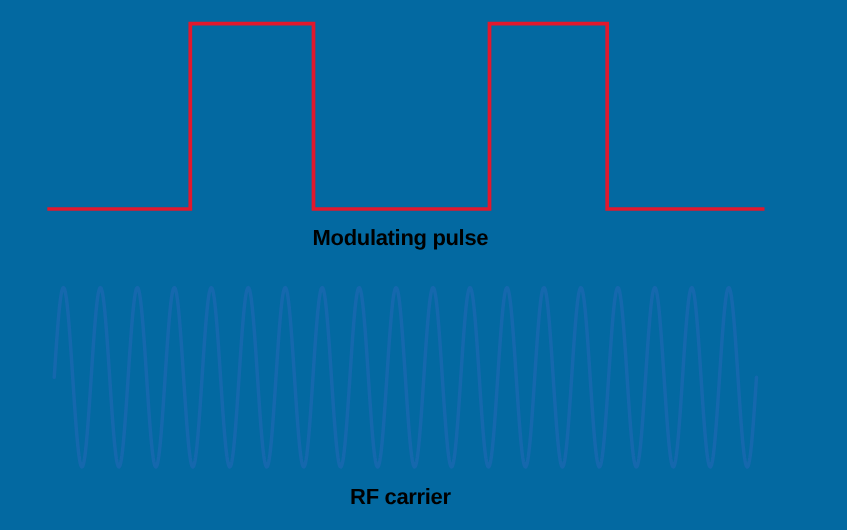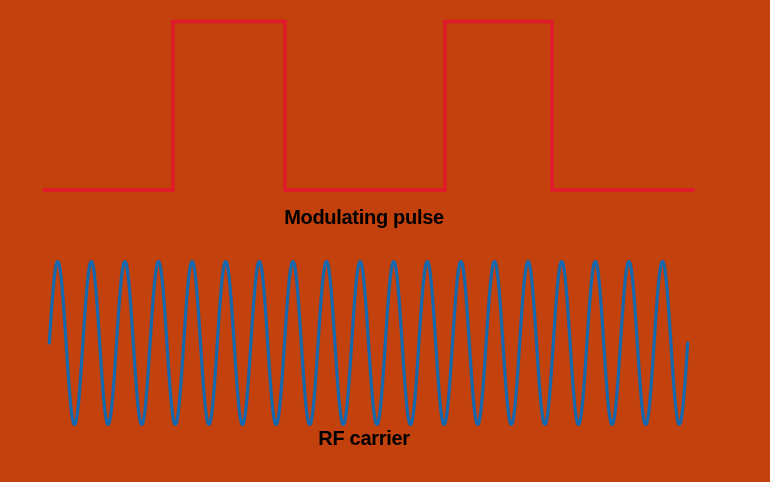--- a/index.html
+++ b/index.html
@@ -4,21 +4,21 @@
 <style>
   html, body {
     margin: 0;
     padding: 0;
     background: #ffffff;
   }
   .figure {
     position: relative;
     width: 770px;
     height: 482px;
-    background: #c2410c;
+    background: #0369a1;
     overflow: hidden;
     font-family: "Liberation Sans", sans-serif;
   }
   .wave-svg {
     position: absolute;
     left: 0;
     top: 0;
     width: 770px;
     height: 482px;
   }
@@ -27,21 +27,21 @@
     left: 0;
     width: 728px;
     text-align: center;
     font-weight: bold;
     font-size: 20px;
     letter-spacing: -0.3px;
     color: #000000;
     white-space: nowrap;
   }
   #pulse-label { top: 206px; }
-  #carrier-label { top: 427px; }
+  #carrier-label { top: 441px; }
 </style>
 </head>
 <body>
 
 <div class="figure">
   <svg class="wave-svg" viewBox="0 0 770 482" xmlns="http://www.w3.org/2000/svg">
     <path id="pulse-path" fill="none" stroke-linejoin="miter" stroke-linecap="butt" d="M 43 190 H 173 V 21.5 H 285 V 190 H 445 V 21.5 H 552 V 190 H 695" stroke="#e2182d" stroke-width="3.4"></path>
     <path id="carrier-path" fill="none" stroke-linejoin="round" stroke-linecap="round" d="M49.30 343.00 L49.80 335.39 L50.30 327.85 L50.80 320.44 L51.30 313.22 L51.80 306.27 L52.30 299.64 L52.80 293.39 L53.30 287.57 L53.80 282.23 L54.30 277.43 L54.80 273.19 L55.30 269.57 L55.80 266.59 L56.30 264.28 L56.80 262.65 L57.30 261.73 L57.80 261.51 L58.30 262.01 L58.80 263.22 L59.30 265.12 L59.80 267.70 L60.30 270.94 L60.80 274.81 L61.30 279.28 L61.80 284.30 L62.30 289.84 L62.80 295.84 L63.30 302.25 L63.80 309.02 L64.30 316.08 L64.80 323.38 L65.30 330.85 L65.80 338.43 L66.30 346.05 L66.80 353.64 L67.30 361.14 L67.80 368.47 L68.30 375.59 L68.80 382.42 L69.30 388.91 L69.80 395.00 L70.30 400.63 L70.80 405.76 L71.30 410.34 L71.80 414.33 L72.30 417.70 L72.80 420.42 L73.30 422.46 L73.80 423.80 L74.30 424.44 L74.80 424.37 L75.30 423.59 L75.80 422.10 L76.30 419.93 L76.80 417.08 L77.30 413.58 L77.80 409.47 L78.30 404.77 L78.80 399.54 L79.30 393.81 L79.80 387.64 L80.30 381.08 L80.80 374.19 L81.30 367.02 L81.80 359.65 L82.30 352.13 L82.80 344.52 L83.30 336.91 L83.80 329.35 L84.30 321.91 L84.80 314.65 L85.30 307.64 L85.80 300.94 L86.30 294.60 L86.80 288.69 L87.30 283.26 L87.80 278.34 L88.30 273.99 L88.80 270.25 L89.30 267.13 L89.80 264.69 L90.30 262.92 L90.80 261.86 L91.30 261.50 L91.80 261.86 L92.30 262.92 L92.80 264.69 L93.30 267.13 L93.80 270.25 L94.30 273.99 L94.80 278.34 L95.30 283.26 L95.80 288.69 L96.30 294.60 L96.80 300.94 L97.30 307.64 L97.80 314.65 L98.30 321.91 L98.80 329.35 L99.30 336.91 L99.80 344.52 L100.30 352.13 L100.80 359.65 L101.30 367.02 L101.80 374.19 L102.30 381.08 L102.80 387.64 L103.30 393.81 L103.80 399.54 L104.30 404.77 L104.80 409.47 L105.30 413.58 L105.80 417.08 L106.30 419.93 L106.80 422.10 L107.30 423.59 L107.80 424.37 L108.30 424.44 L108.80 423.80 L109.30 422.46 L109.80 420.42 L110.30 417.70 L110.80 414.33 L111.30 410.34 L111.80 405.76 L112.30 400.63 L112.80 395.00 L113.30 388.91 L113.80 382.42 L114.30 375.59 L114.80 368.47 L115.30 361.14 L115.80 353.64 L116.30 346.05 L116.80 338.43 L117.30 330.85 L117.80 323.38 L118.30 316.08 L118.80 309.02 L119.30 302.25 L119.80 295.84 L120.30 289.84 L120.80 284.30 L121.30 279.28 L121.80 274.81 L122.30 270.94 L122.80 267.70 L123.30 265.12 L123.80 263.22 L124.30 262.01 L124.80 261.51 L125.30 261.73 L125.80 262.65 L126.30 264.28 L126.80 266.59 L127.30 269.57 L127.80 273.19 L128.30 277.43 L128.80 282.23 L129.30 287.57 L129.80 293.39 L130.30 299.64 L130.80 306.27 L131.30 313.22 L131.80 320.44 L132.30 327.85 L132.80 335.39 L133.30 343.00 L133.80 350.61 L134.30 358.15 L134.80 365.56 L135.30 372.78 L135.80 379.73 L136.30 386.36 L136.80 392.61 L137.30 398.43 L137.80 403.77 L138.30 408.57 L138.80 412.81 L139.30 416.43 L139.80 419.41 L140.30 421.72 L140.80 423.35 L141.30 424.27 L141.80 424.49 L142.30 423.99 L142.80 422.78 L143.30 420.88 L143.80 418.30 L144.30 415.06 L144.80 411.19 L145.30 406.72 L145.80 401.70 L146.30 396.16 L146.80 390.16 L147.30 383.75 L147.80 376.98 L148.30 369.92 L148.80 362.62 L149.30 355.15 L149.80 347.57 L150.30 339.95 L150.80 332.36 L151.30 324.86 L151.80 317.53 L152.30 310.41 L152.80 303.58 L153.30 297.09 L153.80 291.00 L154.30 285.37 L154.80 280.24 L155.30 275.66 L155.80 271.67 L156.30 268.30 L156.80 265.58 L157.30 263.54 L157.80 262.20 L158.30 261.56 L158.80 261.63 L159.30 262.41 L159.80 263.90 L160.30 266.07 L160.80 268.92 L161.30 272.42 L161.80 276.53 L162.30 281.23 L162.80 286.46 L163.30 292.19 L163.80 298.36 L164.30 304.92 L164.80 311.81 L165.30 318.98 L165.80 326.35 L166.30 333.87 L166.80 341.48 L167.30 349.09 L167.80 356.65 L168.30 364.09 L168.80 371.35 L169.30 378.36 L169.80 385.06 L170.30 391.40 L170.80 397.31 L171.30 402.74 L171.80 407.66 L172.30 412.01 L172.80 415.75 L173.30 418.87 L173.80 421.31 L174.30 423.08 L174.80 424.14 L175.30 424.50 L175.80 424.14 L176.30 423.08 L176.80 421.31 L177.30 418.87 L177.80 415.75 L178.30 412.01 L178.80 407.66 L179.30 402.74 L179.80 397.31 L180.30 391.40 L180.80 385.06 L181.30 378.36 L181.80 371.35 L182.30 364.09 L182.80 356.65 L183.30 349.09 L183.80 341.48 L184.30 333.87 L184.80 326.35 L185.30 318.98 L185.80 311.81 L186.30 304.92 L186.80 298.36 L187.30 292.19 L187.80 286.46 L188.30 281.23 L188.80 276.53 L189.30 272.42 L189.80 268.92 L190.30 266.07 L190.80 263.90 L191.30 262.41 L191.80 261.63 L192.30 261.56 L192.80 262.20 L193.30 263.54 L193.80 265.58 L194.30 268.30 L194.80 271.67 L195.30 275.66 L195.80 280.24 L196.30 285.37 L196.80 291.00 L197.30 297.09 L197.80 303.58 L198.30 310.41 L198.80 317.53 L199.30 324.86 L199.80 332.36 L200.30 339.95 L200.80 347.57 L201.30 355.15 L201.80 362.62 L202.30 369.92 L202.80 376.98 L203.30 383.75 L203.80 390.16 L204.30 396.16 L204.80 401.70 L205.30 406.72 L205.80 411.19 L206.30 415.06 L206.80 418.30 L207.30 420.88 L207.80 422.78 L208.30 423.99 L208.80 424.49 L209.30 424.27 L209.80 423.35 L210.30 421.72 L210.80 419.41 L211.30 416.43 L211.80 412.81 L212.30 408.57 L212.80 403.77 L213.30 398.43 L213.80 392.61 L214.30 386.36 L214.80 379.73 L215.30 372.78 L215.80 365.56 L216.30 358.15 L216.80 350.61 L217.30 343.00 L217.80 335.39 L218.30 327.85 L218.80 320.44 L219.30 313.22 L219.80 306.27 L220.30 299.64 L220.80 293.39 L221.30 287.57 L221.80 282.23 L222.30 277.43 L222.80 273.19 L223.30 269.57 L223.80 266.59 L224.30 264.28 L224.80 262.65 L225.30 261.73 L225.80 261.51 L226.30 262.01 L226.80 263.22 L227.30 265.12 L227.80 267.70 L228.30 270.94 L228.80 274.81 L229.30 279.28 L229.80 284.30 L230.30 289.84 L230.80 295.84 L231.30 302.25 L231.80 309.02 L232.30 316.08 L232.80 323.38 L233.30 330.85 L233.80 338.43 L234.30 346.05 L234.80 353.64 L235.30 361.14 L235.80 368.47 L236.30 375.59 L236.80 382.42 L237.30 388.91 L237.80 395.00 L238.30 400.63 L238.80 405.76 L239.30 410.34 L239.80 414.33 L240.30 417.70 L240.80 420.42 L241.30 422.46 L241.80 423.80 L242.30 424.44 L242.80 424.37 L243.30 423.59 L243.80 422.10 L244.30 419.93 L244.80 417.08 L245.30 413.58 L245.80 409.47 L246.30 404.77 L246.80 399.54 L247.30 393.81 L247.80 387.64 L248.30 381.08 L248.80 374.19 L249.30 367.02 L249.80 359.65 L250.30 352.13 L250.80 344.52 L251.30 336.91 L251.80 329.35 L252.30 321.91 L252.80 314.65 L253.30 307.64 L253.80 300.94 L254.30 294.60 L254.80 288.69 L255.30 283.26 L255.80 278.34 L256.30 273.99 L256.80 270.25 L257.30 267.13 L257.80 264.69 L258.30 262.92 L258.80 261.86 L259.30 261.50 L259.80 261.86 L260.30 262.92 L260.80 264.69 L261.30 267.13 L261.80 270.25 L262.30 273.99 L262.80 278.34 L263.30 283.26 L263.80 288.69 L264.30 294.60 L264.80 300.94 L265.30 307.64 L265.80 314.65 L266.30 321.91 L266.80 329.35 L267.30 336.91 L267.80 344.52 L268.30 352.13 L268.80 359.65 L269.30 367.02 L269.80 374.19 L270.30 381.08 L270.80 387.64 L271.30 393.81 L271.80 399.54 L272.30 404.77 L272.80 409.47 L273.30 413.58 L273.80 417.08 L274.30 419.93 L274.80 422.10 L275.30 423.59 L275.80 424.37 L276.30 424.44 L276.80 423.80 L277.30 422.46 L277.80 420.42 L278.30 417.70 L278.80 414.33 L279.30 410.34 L279.80 405.76 L280.30 400.63 L280.80 395.00 L281.30 388.91 L281.80 382.42 L282.30 375.59 L282.80 368.47 L283.30 361.14 L283.80 353.64 L284.30 346.05 L284.80 338.43 L285.30 330.85 L285.80 323.38 L286.30 316.08 L286.80 309.02 L287.30 302.25 L287.80 295.84 L288.30 289.84 L288.80 284.30 L289.30 279.28 L289.80 274.81 L290.30 270.94 L290.80 267.70 L291.30 265.12 L291.80 263.22 L292.30 262.01 L292.80 261.51 L293.30 261.73 L293.80 262.65 L294.30 264.28 L294.80 266.59 L295.30 269.57 L295.80 273.19 L296.30 277.43 L296.80 282.23 L297.30 287.57 L297.80 293.39 L298.30 299.64 L298.80 306.27 L299.30 313.22 L299.80 320.44 L300.30 327.85 L300.80 335.39 L301.30 343.00 L301.80 350.61 L302.30 358.15 L302.80 365.56 L303.30 372.78 L303.80 379.73 L304.30 386.36 L304.80 392.61 L305.30 398.43 L305.80 403.77 L306.30 408.57 L306.80 412.81 L307.30 416.43 L307.80 419.41 L308.30 421.72 L308.80 423.35 L309.30 424.27 L309.80 424.49 L310.30 423.99 L310.80 422.78 L311.30 420.88 L311.80 418.30 L312.30 415.06 L312.80 411.19 L313.30 406.72 L313.80 401.70 L314.30 396.16 L314.80 390.16 L315.30 383.75 L315.80 376.98 L316.30 369.92 L316.80 362.62 L317.30 355.15 L317.80 347.57 L318.30 339.95 L318.80 332.36 L319.30 324.86 L319.80 317.53 L320.30 310.41 L320.80 303.58 L321.30 297.09 L321.80 291.00 L322.30 285.37 L322.80 280.24 L323.30 275.66 L323.80 271.67 L324.30 268.30 L324.80 265.58 L325.30 263.54 L325.80 262.20 L326.30 261.56 L326.80 261.63 L327.30 262.41 L327.80 263.90 L328.30 266.07 L328.80 268.92 L329.30 272.42 L329.80 276.53 L330.30 281.23 L330.80 286.46 L331.30 292.19 L331.80 298.36 L332.30 304.92 L332.80 311.81 L333.30 318.98 L333.80 326.35 L334.30 333.87 L334.80 341.48 L335.30 349.09 L335.80 356.65 L336.30 364.09 L336.80 371.35 L337.30 378.36 L337.80 385.06 L338.30 391.40 L338.80 397.31 L339.30 402.74 L339.80 407.66 L340.30 412.01 L340.80 415.75 L341.30 418.87 L341.80 421.31 L342.30 423.08 L342.80 424.14 L343.30 424.50 L343.80 424.14 L344.30 423.08 L344.80 421.31 L345.30 418.87 L345.80 415.75 L346.30 412.01 L346.80 407.66 L347.30 402.74 L347.80 397.31 L348.30 391.40 L348.80 385.06 L349.30 378.36 L349.80 371.35 L350.30 364.09 L350.80 356.65 L351.30 349.09 L351.80 341.48 L352.30 333.87 L352.80 326.35 L353.30 318.98 L353.80 311.81 L354.30 304.92 L354.80 298.36 L355.30 292.19 L355.80 286.46 L356.30 281.23 L356.80 276.53 L357.30 272.42 L357.80 268.92 L358.30 266.07 L358.80 263.90 L359.30 262.41 L359.80 261.63 L360.30 261.56 L360.80 262.20 L361.30 263.54 L361.80 265.58 L362.30 268.30 L362.80 271.67 L363.30 275.66 L363.80 280.24 L364.30 285.37 L364.80 291.00 L365.30 297.09 L365.80 303.58 L366.30 310.41 L366.80 317.53 L367.30 324.86 L367.80 332.36 L368.30 339.95 L368.80 347.57 L369.30 355.15 L369.80 362.62 L370.30 369.92 L370.80 376.98 L371.30 383.75 L371.80 390.16 L372.30 396.16 L372.80 401.70 L373.30 406.72 L373.80 411.19 L374.30 415.06 L374.80 418.30 L375.30 420.88 L375.80 422.78 L376.30 423.99 L376.80 424.49 L377.30 424.27 L377.80 423.35 L378.30 421.72 L378.80 419.41 L379.30 416.43 L379.80 412.81 L380.30 408.57 L380.80 403.77 L381.30 398.43 L381.80 392.61 L382.30 386.36 L382.80 379.73 L383.30 372.78 L383.80 365.56 L384.30 358.15 L384.80 350.61 L385.30 343.00 L385.80 335.39 L386.30 327.85 L386.80 320.44 L387.30 313.22 L387.80 306.27 L388.30 299.64 L388.80 293.39 L389.30 287.57 L389.80 282.23 L390.30 277.43 L390.80 273.19 L391.30 269.57 L391.80 266.59 L392.30 264.28 L392.80 262.65 L393.30 261.73 L393.80 261.51 L394.30 262.01 L394.80 263.22 L395.30 265.12 L395.80 267.70 L396.30 270.94 L396.80 274.81 L397.30 279.28 L397.80 284.30 L398.30 289.84 L398.80 295.84 L399.30 302.25 L399.80 309.02 L400.30 316.08 L400.80 323.38 L401.30 330.85 L401.80 338.43 L402.30 346.05 L402.80 353.64 L403.30 361.14 L403.80 368.47 L404.30 375.59 L404.80 382.42 L405.30 388.91 L405.80 395.00 L406.30 400.63 L406.80 405.76 L407.30 410.34 L407.80 414.33 L408.30 417.70 L408.80 420.42 L409.30 422.46 L409.80 423.80 L410.30 424.44 L410.80 424.37 L411.30 423.59 L411.80 422.10 L412.30 419.93 L412.80 417.08 L413.30 413.58 L413.80 409.47 L414.30 404.77 L414.80 399.54 L415.30 393.81 L415.80 387.64 L416.30 381.08 L416.80 374.19 L417.30 367.02 L417.80 359.65 L418.30 352.13 L418.80 344.52 L419.30 336.91 L419.80 329.35 L420.30 321.91 L420.80 314.65 L421.30 307.64 L421.80 300.94 L422.30 294.60 L422.80 288.69 L423.30 283.26 L423.80 278.34 L424.30 273.99 L424.80 270.25 L425.30 267.13 L425.80 264.69 L426.30 262.92 L426.80 261.86 L427.30 261.50 L427.80 261.86 L428.30 262.92 L428.80 264.69 L429.30 267.13 L429.80 270.25 L430.30 273.99 L430.80 278.34 L431.30 283.26 L431.80 288.69 L432.30 294.60 L432.80 300.94 L433.30 307.64 L433.80 314.65 L434.30 321.91 L434.80 329.35 L435.30 336.91 L435.80 344.52 L436.30 352.13 L436.80 359.65 L437.30 367.02 L437.80 374.19 L438.30 381.08 L438.80 387.64 L439.30 393.81 L439.80 399.54 L440.30 404.77 L440.80 409.47 L441.30 413.58 L441.80 417.08 L442.30 419.93 L442.80 422.10 L443.30 423.59 L443.80 424.37 L444.30 424.44 L444.80 423.80 L445.30 422.46 L445.80 420.42 L446.30 417.70 L446.80 414.33 L447.30 410.34 L447.80 405.76 L448.30 400.63 L448.80 395.00 L449.30 388.91 L449.80 382.42 L450.30 375.59 L450.80 368.47 L451.30 361.14 L451.80 353.64 L452.30 346.05 L452.80 338.43 L453.30 330.85 L453.80 323.38 L454.30 316.08 L454.80 309.02 L455.30 302.25 L455.80 295.84 L456.30 289.84 L456.80 284.30 L457.30 279.28 L457.80 274.81 L458.30 270.94 L458.80 267.70 L459.30 265.12 L459.80 263.22 L460.30 262.01 L460.80 261.51 L461.30 261.73 L461.80 262.65 L462.30 264.28 L462.80 266.59 L463.30 269.57 L463.80 273.19 L464.30 277.43 L464.80 282.23 L465.30 287.57 L465.80 293.39 L466.30 299.64 L466.80 306.27 L467.30 313.22 L467.80 320.44 L468.30 327.85 L468.80 335.39 L469.30 343.00 L469.80 350.61 L470.30 358.15 L470.80 365.56 L471.30 372.78 L471.80 379.73 L472.30 386.36 L472.80 392.61 L473.30 398.43 L473.80 403.77 L474.30 408.57 L474.80 412.81 L475.30 416.43 L475.80 419.41 L476.30 421.72 L476.80 423.35 L477.30 424.27 L477.80 424.49 L478.30 423.99 L478.80 422.78 L479.30 420.88 L479.80 418.30 L480.30 415.06 L480.80 411.19 L481.30 406.72 L481.80 401.70 L482.30 396.16 L482.80 390.16 L483.30 383.75 L483.80 376.98 L484.30 369.92 L484.80 362.62 L485.30 355.15 L485.80 347.57 L486.30 339.95 L486.80 332.36 L487.30 324.86 L487.80 317.53 L488.30 310.41 L488.80 303.58 L489.30 297.09 L489.80 291.00 L490.30 285.37 L490.80 280.24 L491.30 275.66 L491.80 271.67 L492.30 268.30 L492.80 265.58 L493.30 263.54 L493.80 262.20 L494.30 261.56 L494.80 261.63 L495.30 262.41 L495.80 263.90 L496.30 266.07 L496.80 268.92 L497.30 272.42 L497.80 276.53 L498.30 281.23 L498.80 286.46 L499.30 292.19 L499.80 298.36 L500.30 304.92 L500.80 311.81 L501.30 318.98 L501.80 326.35 L502.30 333.87 L502.80 341.48 L503.30 349.09 L503.80 356.65 L504.30 364.09 L504.80 371.35 L505.30 378.36 L505.80 385.06 L506.30 391.40 L506.80 397.31 L507.30 402.74 L507.80 407.66 L508.30 412.01 L508.80 415.75 L509.30 418.87 L509.80 421.31 L510.30 423.08 L510.80 424.14 L511.30 424.50 L511.80 424.14 L512.30 423.08 L512.80 421.31 L513.30 418.87 L513.80 415.75 L514.30 412.01 L514.80 407.66 L515.30 402.74 L515.80 397.31 L516.30 391.40 L516.80 385.06 L517.30 378.36 L517.80 371.35 L518.30 364.09 L518.80 356.65 L519.30 349.09 L519.80 341.48 L520.30 333.87 L520.80 326.35 L521.30 318.98 L521.80 311.81 L522.30 304.92 L522.80 298.36 L523.30 292.19 L523.80 286.46 L524.30 281.23 L524.80 276.53 L525.30 272.42 L525.80 268.92 L526.30 266.07 L526.80 263.90 L527.30 262.41 L527.80 261.63 L528.30 261.56 L528.80 262.20 L529.30 263.54 L529.80 265.58 L530.30 268.30 L530.80 271.67 L531.30 275.66 L531.80 280.24 L532.30 285.37 L532.80 291.00 L533.30 297.09 L533.80 303.58 L534.30 310.41 L534.80 317.53 L535.30 324.86 L535.80 332.36 L536.30 339.95 L536.80 347.57 L537.30 355.15 L537.80 362.62 L538.30 369.92 L538.80 376.98 L539.30 383.75 L539.80 390.16 L540.30 396.16 L540.80 401.70 L541.30 406.72 L541.80 411.19 L542.30 415.06 L542.80 418.30 L543.30 420.88 L543.80 422.78 L544.30 423.99 L544.80 424.49 L545.30 424.27 L545.80 423.35 L546.30 421.72 L546.80 419.41 L547.30 416.43 L547.80 412.81 L548.30 408.57 L548.80 403.77 L549.30 398.43 L549.80 392.61 L550.30 386.36 L550.80 379.73 L551.30 372.78 L551.80 365.56 L552.30 358.15 L552.80 350.61 L553.30 343.00 L553.80 335.39 L554.30 327.85 L554.80 320.44 L555.30 313.22 L555.80 306.27 L556.30 299.64 L556.80 293.39 L557.30 287.57 L557.80 282.23 L558.30 277.43 L558.80 273.19 L559.30 269.57 L559.80 266.59 L560.30 264.28 L560.80 262.65 L561.30 261.73 L561.80 261.51 L562.30 262.01 L562.80 263.22 L563.30 265.12 L563.80 267.70 L564.30 270.94 L564.80 274.81 L565.30 279.28 L565.80 284.30 L566.30 289.84 L566.80 295.84 L567.30 302.25 L567.80 309.02 L568.30 316.08 L568.80 323.38 L569.30 330.85 L569.80 338.43 L570.30 346.05 L570.80 353.64 L571.30 361.14 L571.80 368.47 L572.30 375.59 L572.80 382.42 L573.30 388.91 L573.80 395.00 L574.30 400.63 L574.80 405.76 L575.30 410.34 L575.80 414.33 L576.30 417.70 L576.80 420.42 L577.30 422.46 L577.80 423.80 L578.30 424.44 L578.80 424.37 L579.30 423.59 L579.80 422.10 L580.30 419.93 L580.80 417.08 L581.30 413.58 L581.80 409.47 L582.30 404.77 L582.80 399.54 L583.30 393.81 L583.80 387.64 L584.30 381.08 L584.80 374.19 L585.30 367.02 L585.80 359.65 L586.30 352.13 L586.80 344.52 L587.30 336.91 L587.80 329.35 L588.30 321.91 L588.80 314.65 L589.30 307.64 L589.80 300.94 L590.30 294.60 L590.80 288.69 L591.30 283.26 L591.80 278.34 L592.30 273.99 L592.80 270.25 L593.30 267.13 L593.80 264.69 L594.30 262.92 L594.80 261.86 L595.30 261.50 L595.80 261.86 L596.30 262.92 L596.80 264.69 L597.30 267.13 L597.80 270.25 L598.30 273.99 L598.80 278.34 L599.30 283.26 L599.80 288.69 L600.30 294.60 L600.80 300.94 L601.30 307.64 L601.80 314.65 L602.30 321.91 L602.80 329.35 L603.30 336.91 L603.80 344.52 L604.30 352.13 L604.80 359.65 L605.30 367.02 L605.80 374.19 L606.30 381.08 L606.80 387.64 L607.30 393.81 L607.80 399.54 L608.30 404.77 L608.80 409.47 L609.30 413.58 L609.80 417.08 L610.30 419.93 L610.80 422.10 L611.30 423.59 L611.80 424.37 L612.30 424.44 L612.80 423.80 L613.30 422.46 L613.80 420.42 L614.30 417.70 L614.80 414.33 L615.30 410.34 L615.80 405.76 L616.30 400.63 L616.80 395.00 L617.30 388.91 L617.80 382.42 L618.30 375.59 L618.80 368.47 L619.30 361.14 L619.80 353.64 L620.30 346.05 L620.80 338.43 L621.30 330.85 L621.80 323.38 L622.30 316.08 L622.80 309.02 L623.30 302.25 L623.80 295.84 L624.30 289.84 L624.80 284.30 L625.30 279.28 L625.80 274.81 L626.30 270.94 L626.80 267.70 L627.30 265.12 L627.80 263.22 L628.30 262.01 L628.80 261.51 L629.30 261.73 L629.80 262.65 L630.30 264.28 L630.80 266.59 L631.30 269.57 L631.80 273.19 L632.30 277.43 L632.80 282.23 L633.30 287.57 L633.80 293.39 L634.30 299.64 L634.80 306.27 L635.30 313.22 L635.80 320.44 L636.30 327.85 L636.80 335.39 L637.30 343.00 L637.80 350.61 L638.30 358.15 L638.80 365.56 L639.30 372.78 L639.80 379.73 L640.30 386.36 L640.80 392.61 L641.30 398.43 L641.80 403.77 L642.30 408.57 L642.80 412.81 L643.30 416.43 L643.80 419.41 L644.30 421.72 L644.80 423.35 L645.30 424.27 L645.80 424.49 L646.30 423.99 L646.80 422.78 L647.30 420.88 L647.80 418.30 L648.30 415.06 L648.80 411.19 L649.30 406.72 L649.80 401.70 L650.30 396.16 L650.80 390.16 L651.30 383.75 L651.80 376.98 L652.30 369.92 L652.80 362.62 L653.30 355.15 L653.80 347.57 L654.30 339.95 L654.80 332.36 L655.30 324.86 L655.80 317.53 L656.30 310.41 L656.80 303.58 L657.30 297.09 L657.80 291.00 L658.30 285.37 L658.80 280.24 L659.30 275.66 L659.80 271.67 L660.30 268.30 L660.80 265.58 L661.30 263.54 L661.80 262.20 L662.30 261.56 L662.80 261.63 L663.30 262.41 L663.80 263.90 L664.30 266.07 L664.80 268.92 L665.30 272.42 L665.80 276.53 L666.30 281.23 L666.80 286.46 L667.30 292.19 L667.80 298.36 L668.30 304.92 L668.80 311.81 L669.30 318.98 L669.80 326.35 L670.30 333.87 L670.80 341.48 L671.30 349.09 L671.80 356.65 L672.30 364.09 L672.80 371.35 L673.30 378.36 L673.80 385.06 L674.30 391.40 L674.80 397.31 L675.30 402.74 L675.80 407.66 L676.30 412.01 L676.80 415.75 L677.30 418.87 L677.80 421.31 L678.30 423.08 L678.80 424.14 L679.30 424.50 L679.80 424.14 L680.30 423.08 L680.80 421.31 L681.30 418.87 L681.80 415.75 L682.30 412.01 L682.80 407.66 L683.30 402.74 L683.80 397.31 L684.30 391.40 L684.80 385.06 L685.30 378.36 L685.80 371.35 L686.30 364.09 L686.80 356.65 L687.30 349.09 L687.70 343.00" stroke="#1568ad" stroke-width="3.2"></path>
   </svg>
   <div class="wave-label" id="pulse-label">Modulating pulse</div>

